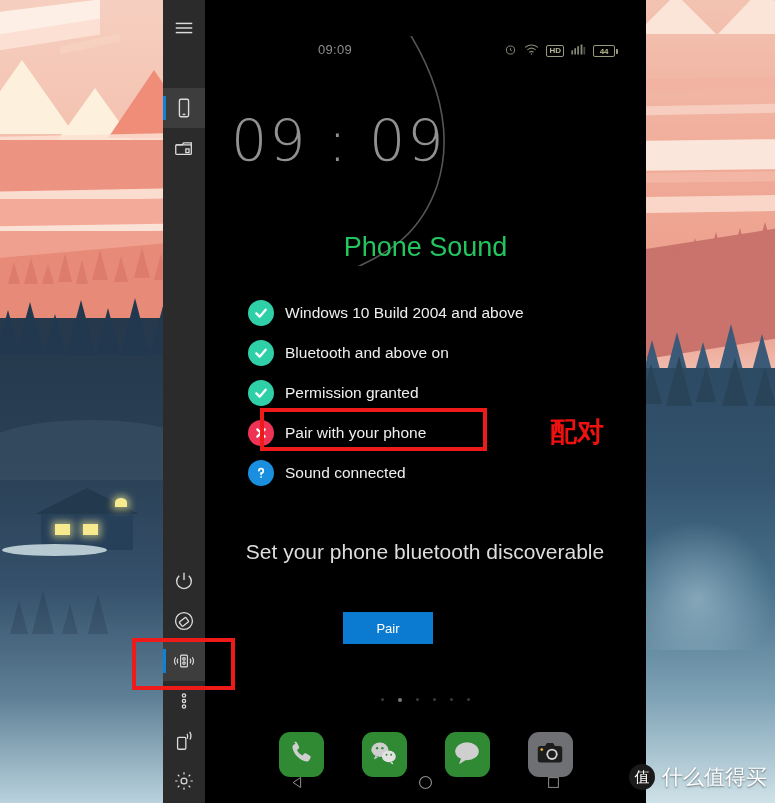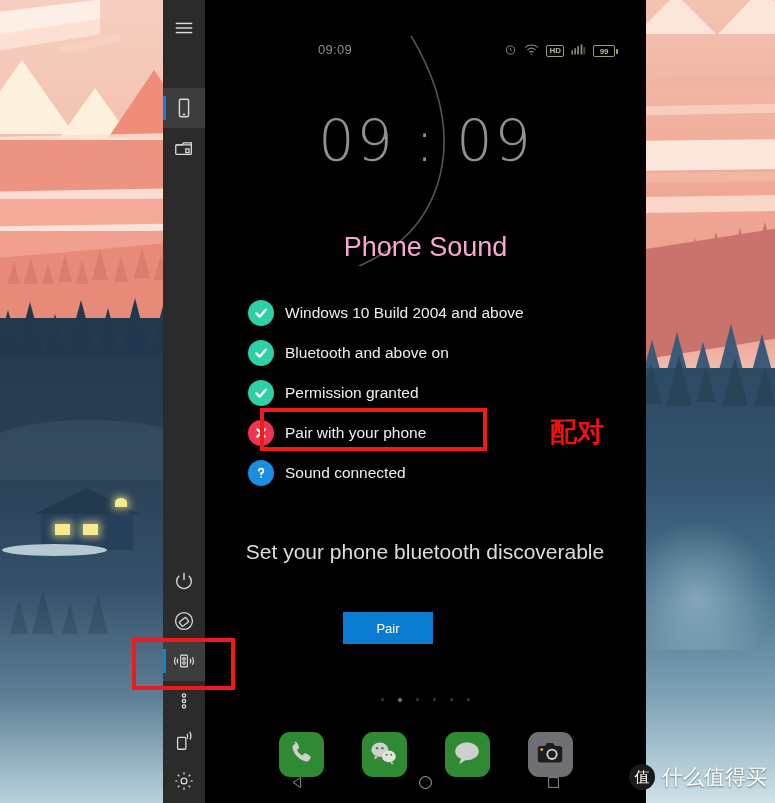--- a/index.html
+++ b/index.html
@@ -48,25 +48,25 @@
   .statusbar{ position:absolute; top:0; left:0; right:0; height:30px; color:#8d8d8d; font-size:13px; }
   .sb-time{ position:absolute; left:113px; top:6px; letter-spacing:.3px; }
   .sb-icons{ position:absolute; right:28px; top:7px; display:flex; align-items:center; gap:7px; }
   .batt{ display:inline-flex; align-items:center; }
   .batt-shell{ width:22px; height:12px; border:1.5px solid #9a9a78; border-radius:2px; display:flex;
                align-items:center; justify-content:center; color:#b9b98e; font-size:8px; font-weight:bold; letter-spacing:-.3px; }
   .batt-tip{ width:2px; height:5px; background:#9a9a78; border-radius:0 1px 1px 0; margin-left:1px; }
 
   .curve{ position:absolute; left:0; top:0; width:100%; height:230px; pointer-events:none; }
 
-  .clock{ position:absolute; top:72px; left:0; right:0; text-align:center; color:#919191;
-          font-size:57px; font-weight:300; letter-spacing:2px; font-family:"DejaVu Sans", sans-serif; }
+  .clock{ position:absolute; top:72px; left:0; right:0; text-align:left; color:#919191;
+          font-size:57px; font-weight:300; letter-spacing:2px; font-family:"DejaVu Sans", sans-serif;padding-left:26px; }
   .cdate{ position:absolute; top:152px; left:0; right:0; text-align:center; color:#9a9a9a; font-size:14px; }
 
-  .panel-title{ position:absolute; top:196px; left:0; right:0; text-align:center; color:#f9a8d4;
+  .panel-title{ position:absolute; top:196px; left:0; right:0; text-align:center; color:#22c55e;
                 font-size:27px; font-weight:300; }
 
   .checklist{ position:absolute; top:257px; left:43px;text-align:right; }
   .crow{ display:flex; align-items:center; height:40px; }
   .cbadge{ width:26px; height:26px; border-radius:50%; display:flex; align-items:center; justify-content:center;
            flex:0 0 26px; margin-right:11px; }
   .cbadge svg{ width:16px; height:16px; }
   .ctext{ color:#efefef; font-size:15.5px; white-space:nowrap; }
 
   .hl-box{ position:absolute; border:4px solid #ef1a1a; }
@@ -338,21 +338,21 @@
           <span>
             <svg width="15" height="13" viewBox="0 0 18 14" fill="#8a8a78">
               <rect x="0.5" y="8" width="2" height="5"></rect>
                 <rect x="4" y="5.5" width="2" height="7.5"></rect>
               <rect x="7.5" y="3" width="2" height="10"></rect>
                 <rect x="11.5" y="1" width="2.2" height="12"></rect>
               <rect x="15" y="4" width="2" height="9" opacity=".55"></rect>
             </svg>
           </span>
           <span class="batt">
-            <span class="batt-shell">99</span>
+            <span class="batt-shell">44</span>
             <span class="batt-tip"></span>
           </span>
         </div>
       </div>
 
       <svg class="curve" viewBox="0 0 441 230">
         <path d="M200 -10 C 232 40, 250 95, 232 150 C 216 196, 186 216, 150 232" fill="none" stroke="#555" stroke-width="1.6"></path>
       </svg>
 
       <div class="clock">09 : 09</div>

